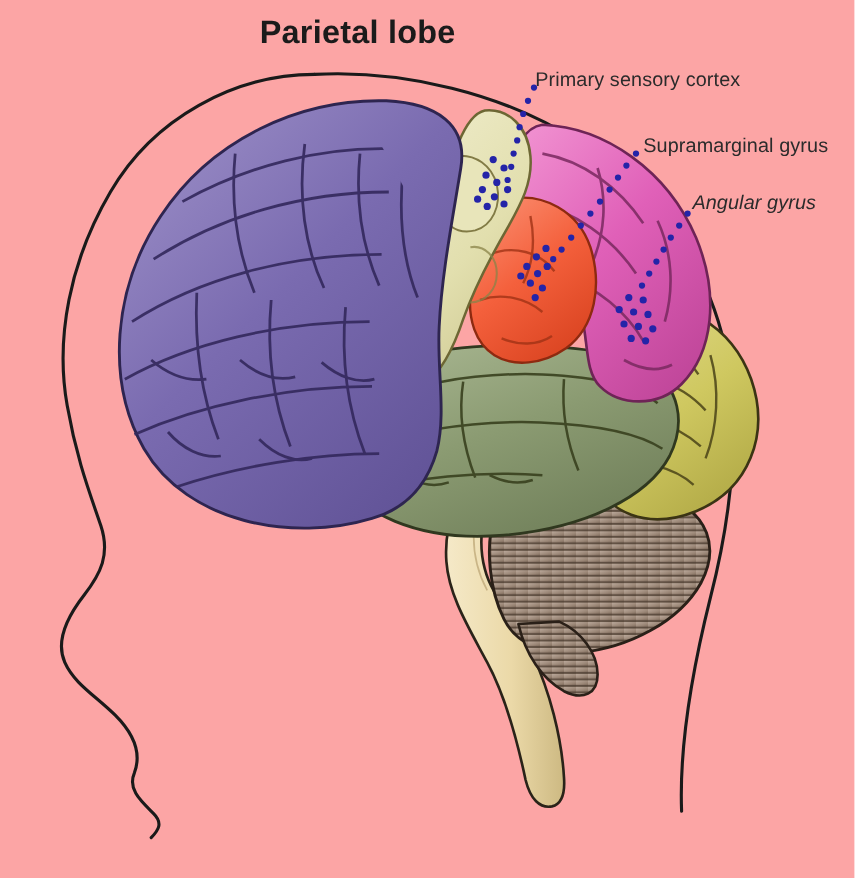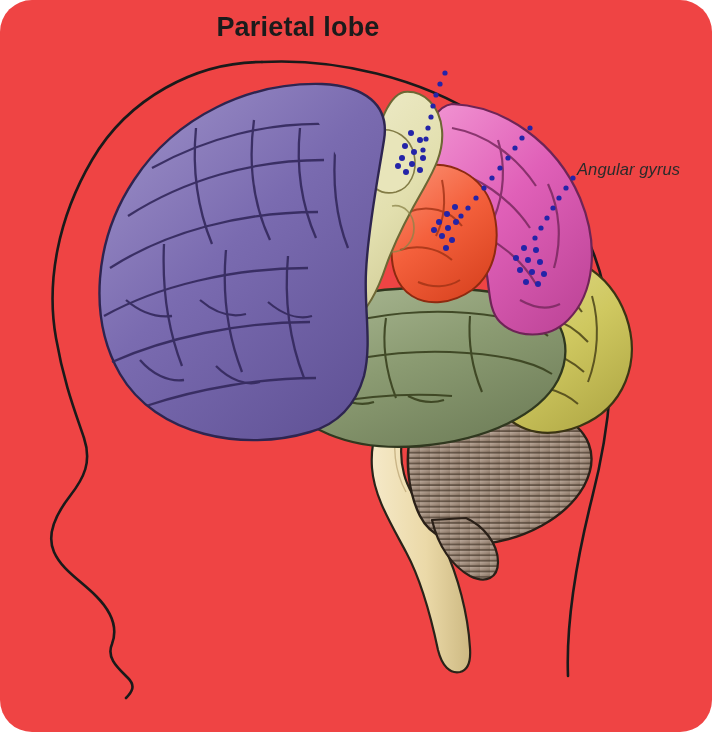--- a/index.html
+++ b/index.html
@@ -2,21 +2,21 @@
 <html><head>
 <meta charset="utf-8">
 <title>Parietal lobe</title>
 <style>
   html,body{margin:0;padding:0;background:#ffffff;}
   body{
     width:720px;height:732px;
     font-family:"Liberation Sans","DejaVu Sans",sans-serif;
     overflow:hidden;position:relative;
   }
-  #stage{position:relative;width:712px;height:732px;background:#ef4444;border-radius:32px;}
+  #stage{position:relative;width:712px;height:732px;background:#fca5a5;}
   #figure{position:absolute;left:0;top:0;width:720px;height:732px;}
   .diagram-title{
     position:absolute;left:0;top:12px;width:720px;text-align:center;
     font-size:27px;font-weight:bold;color:#1b1b1b;letter-spacing:0.2px;
     transform:translateX(-62px);
   }
   .callout{
     position:absolute;font-size:16.5px;color:#2b2b2b;white-space:nowrap;
     letter-spacing:0.1px;
   }
@@ -323,15 +323,17 @@
         <circle cx="528" cy="260" r="3"></circle>
       <circle cx="540" cy="262" r="3"></circle>
         <circle cx="520" cy="270" r="3"></circle>
       <circle cx="532" cy="272" r="3"></circle>
         <circle cx="544" cy="274" r="3"></circle>
       <circle cx="526" cy="282" r="3"></circle>
         <circle cx="538" cy="284" r="3"></circle>
     </g>
   </svg>
 
+  <div class="callout" id="lbl-psc">Primary sensory cortex</div>
+  <div class="callout" id="lbl-smg">Supramarginal gyrus</div>
   <div class="callout" id="lbl-ang">Angular gyrus</div>
 
 </div>
 
 </body></html>

